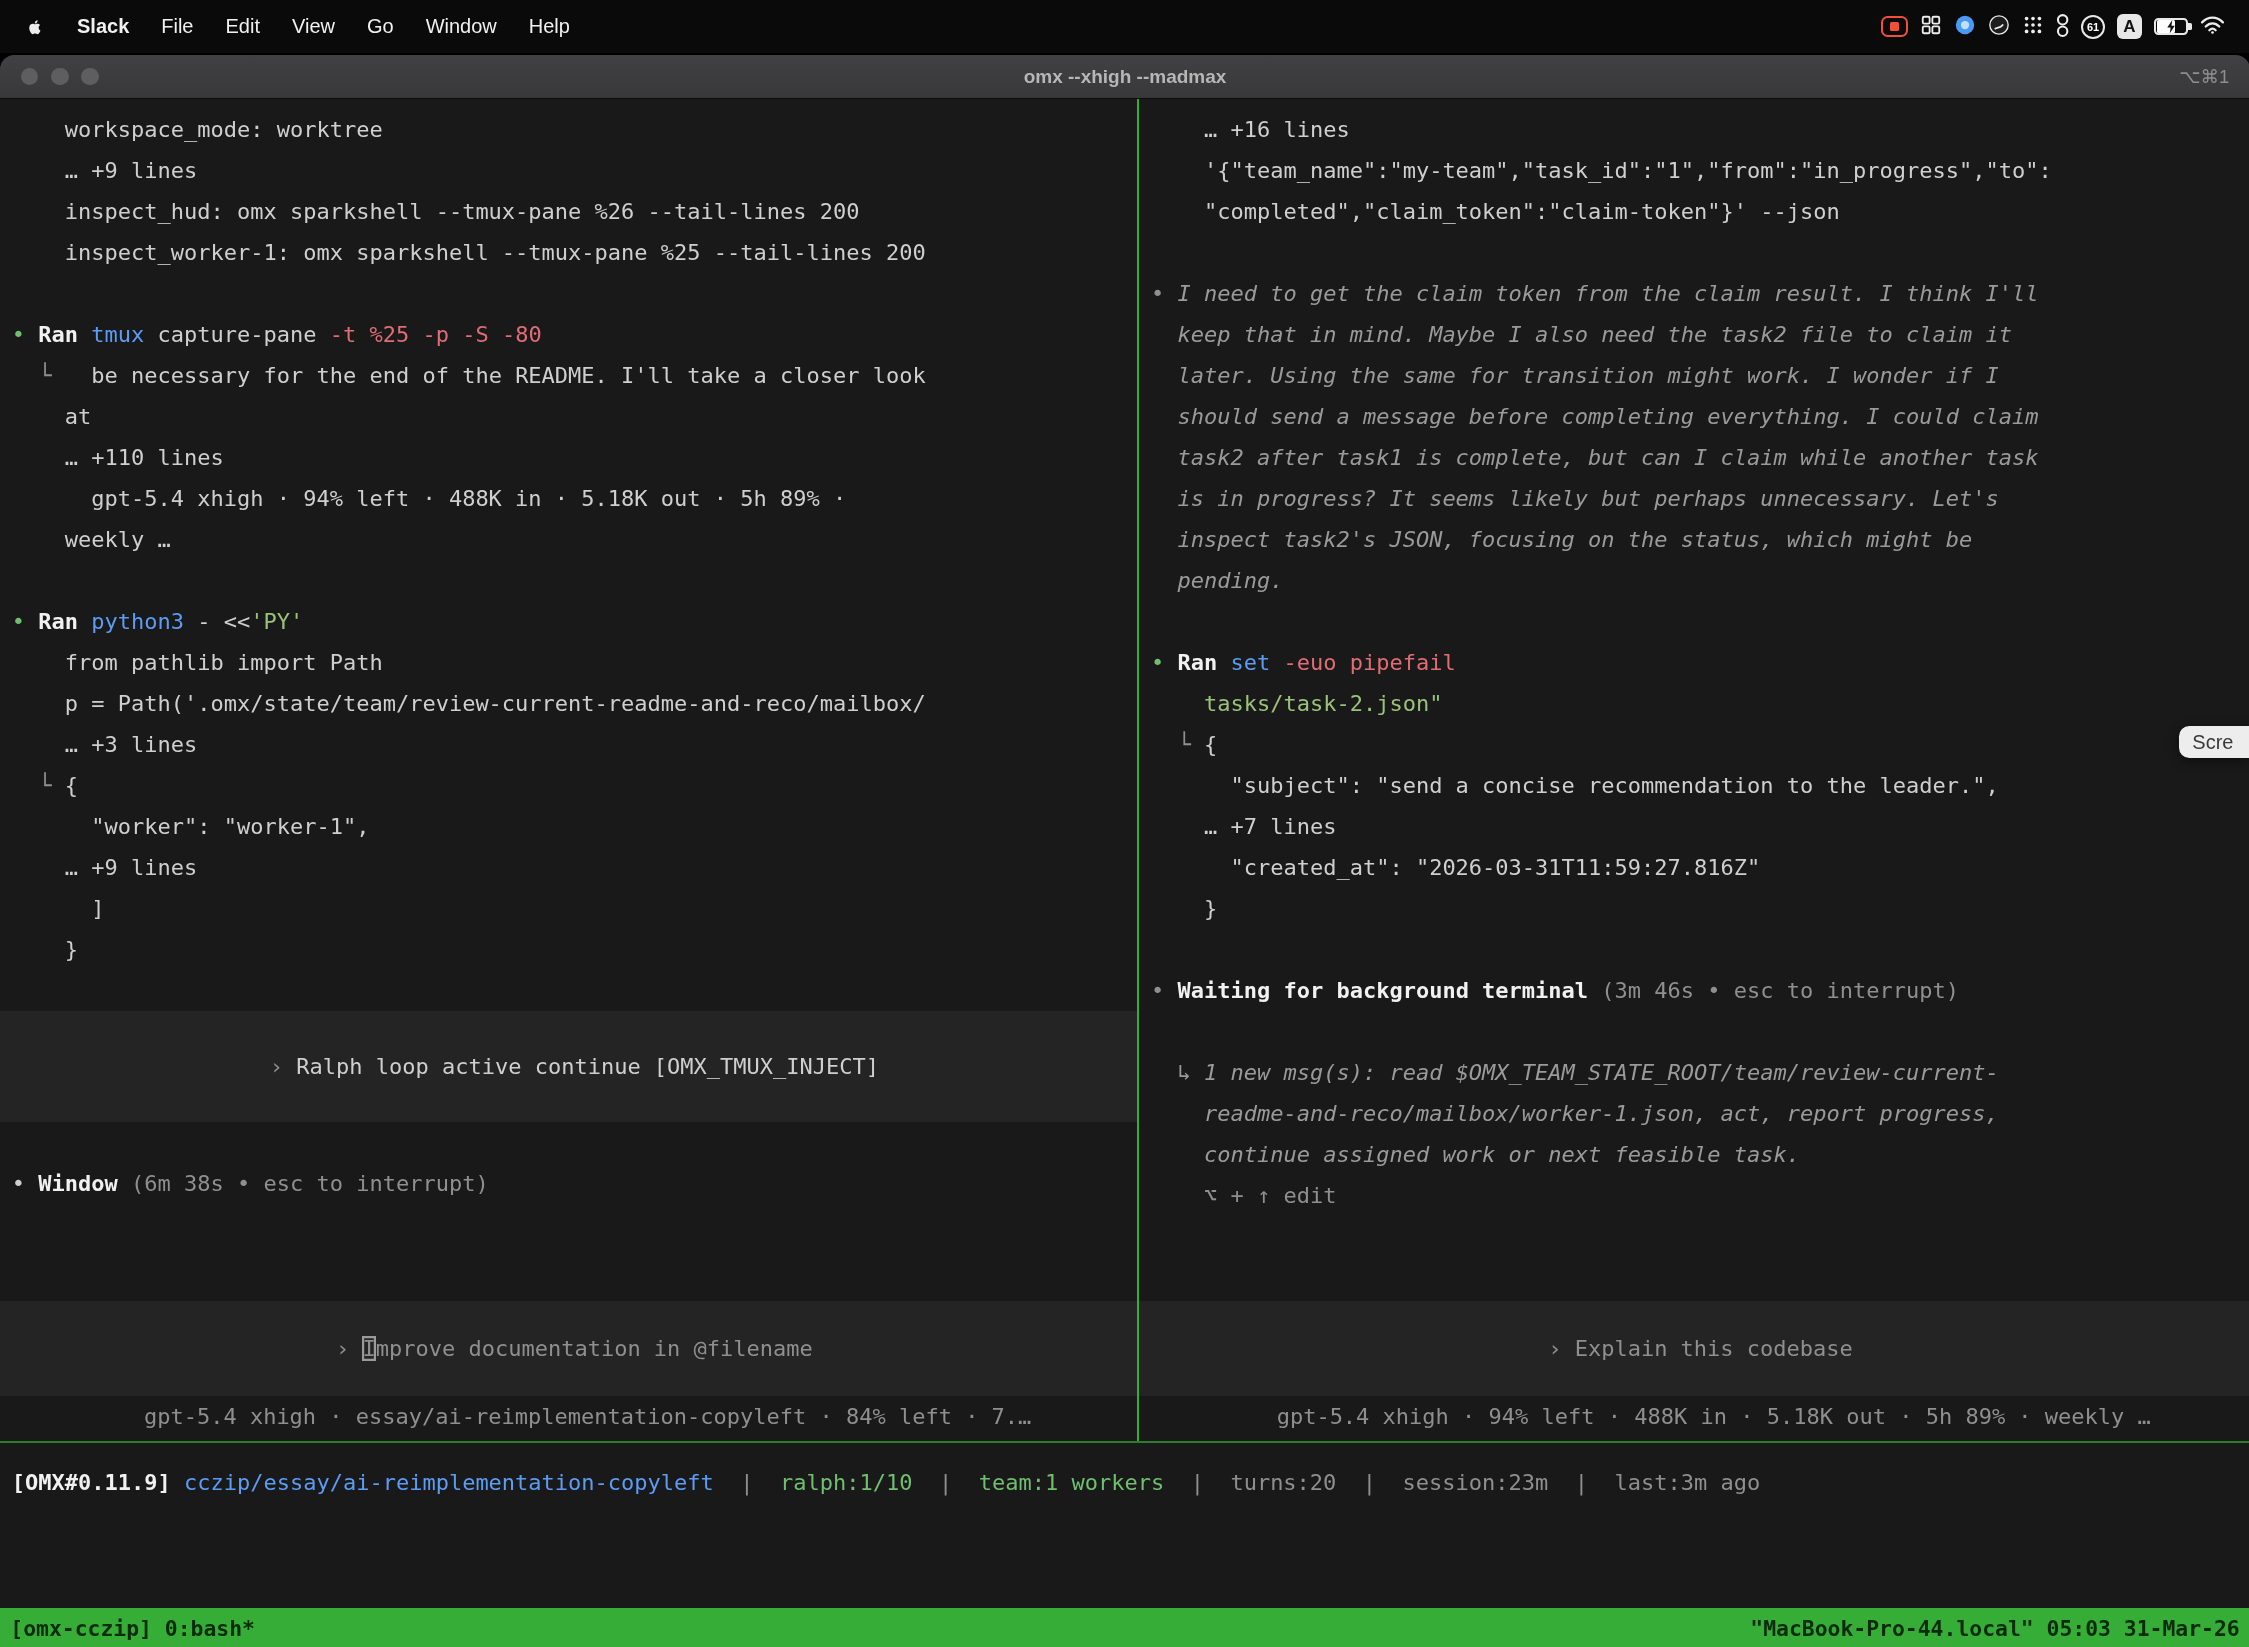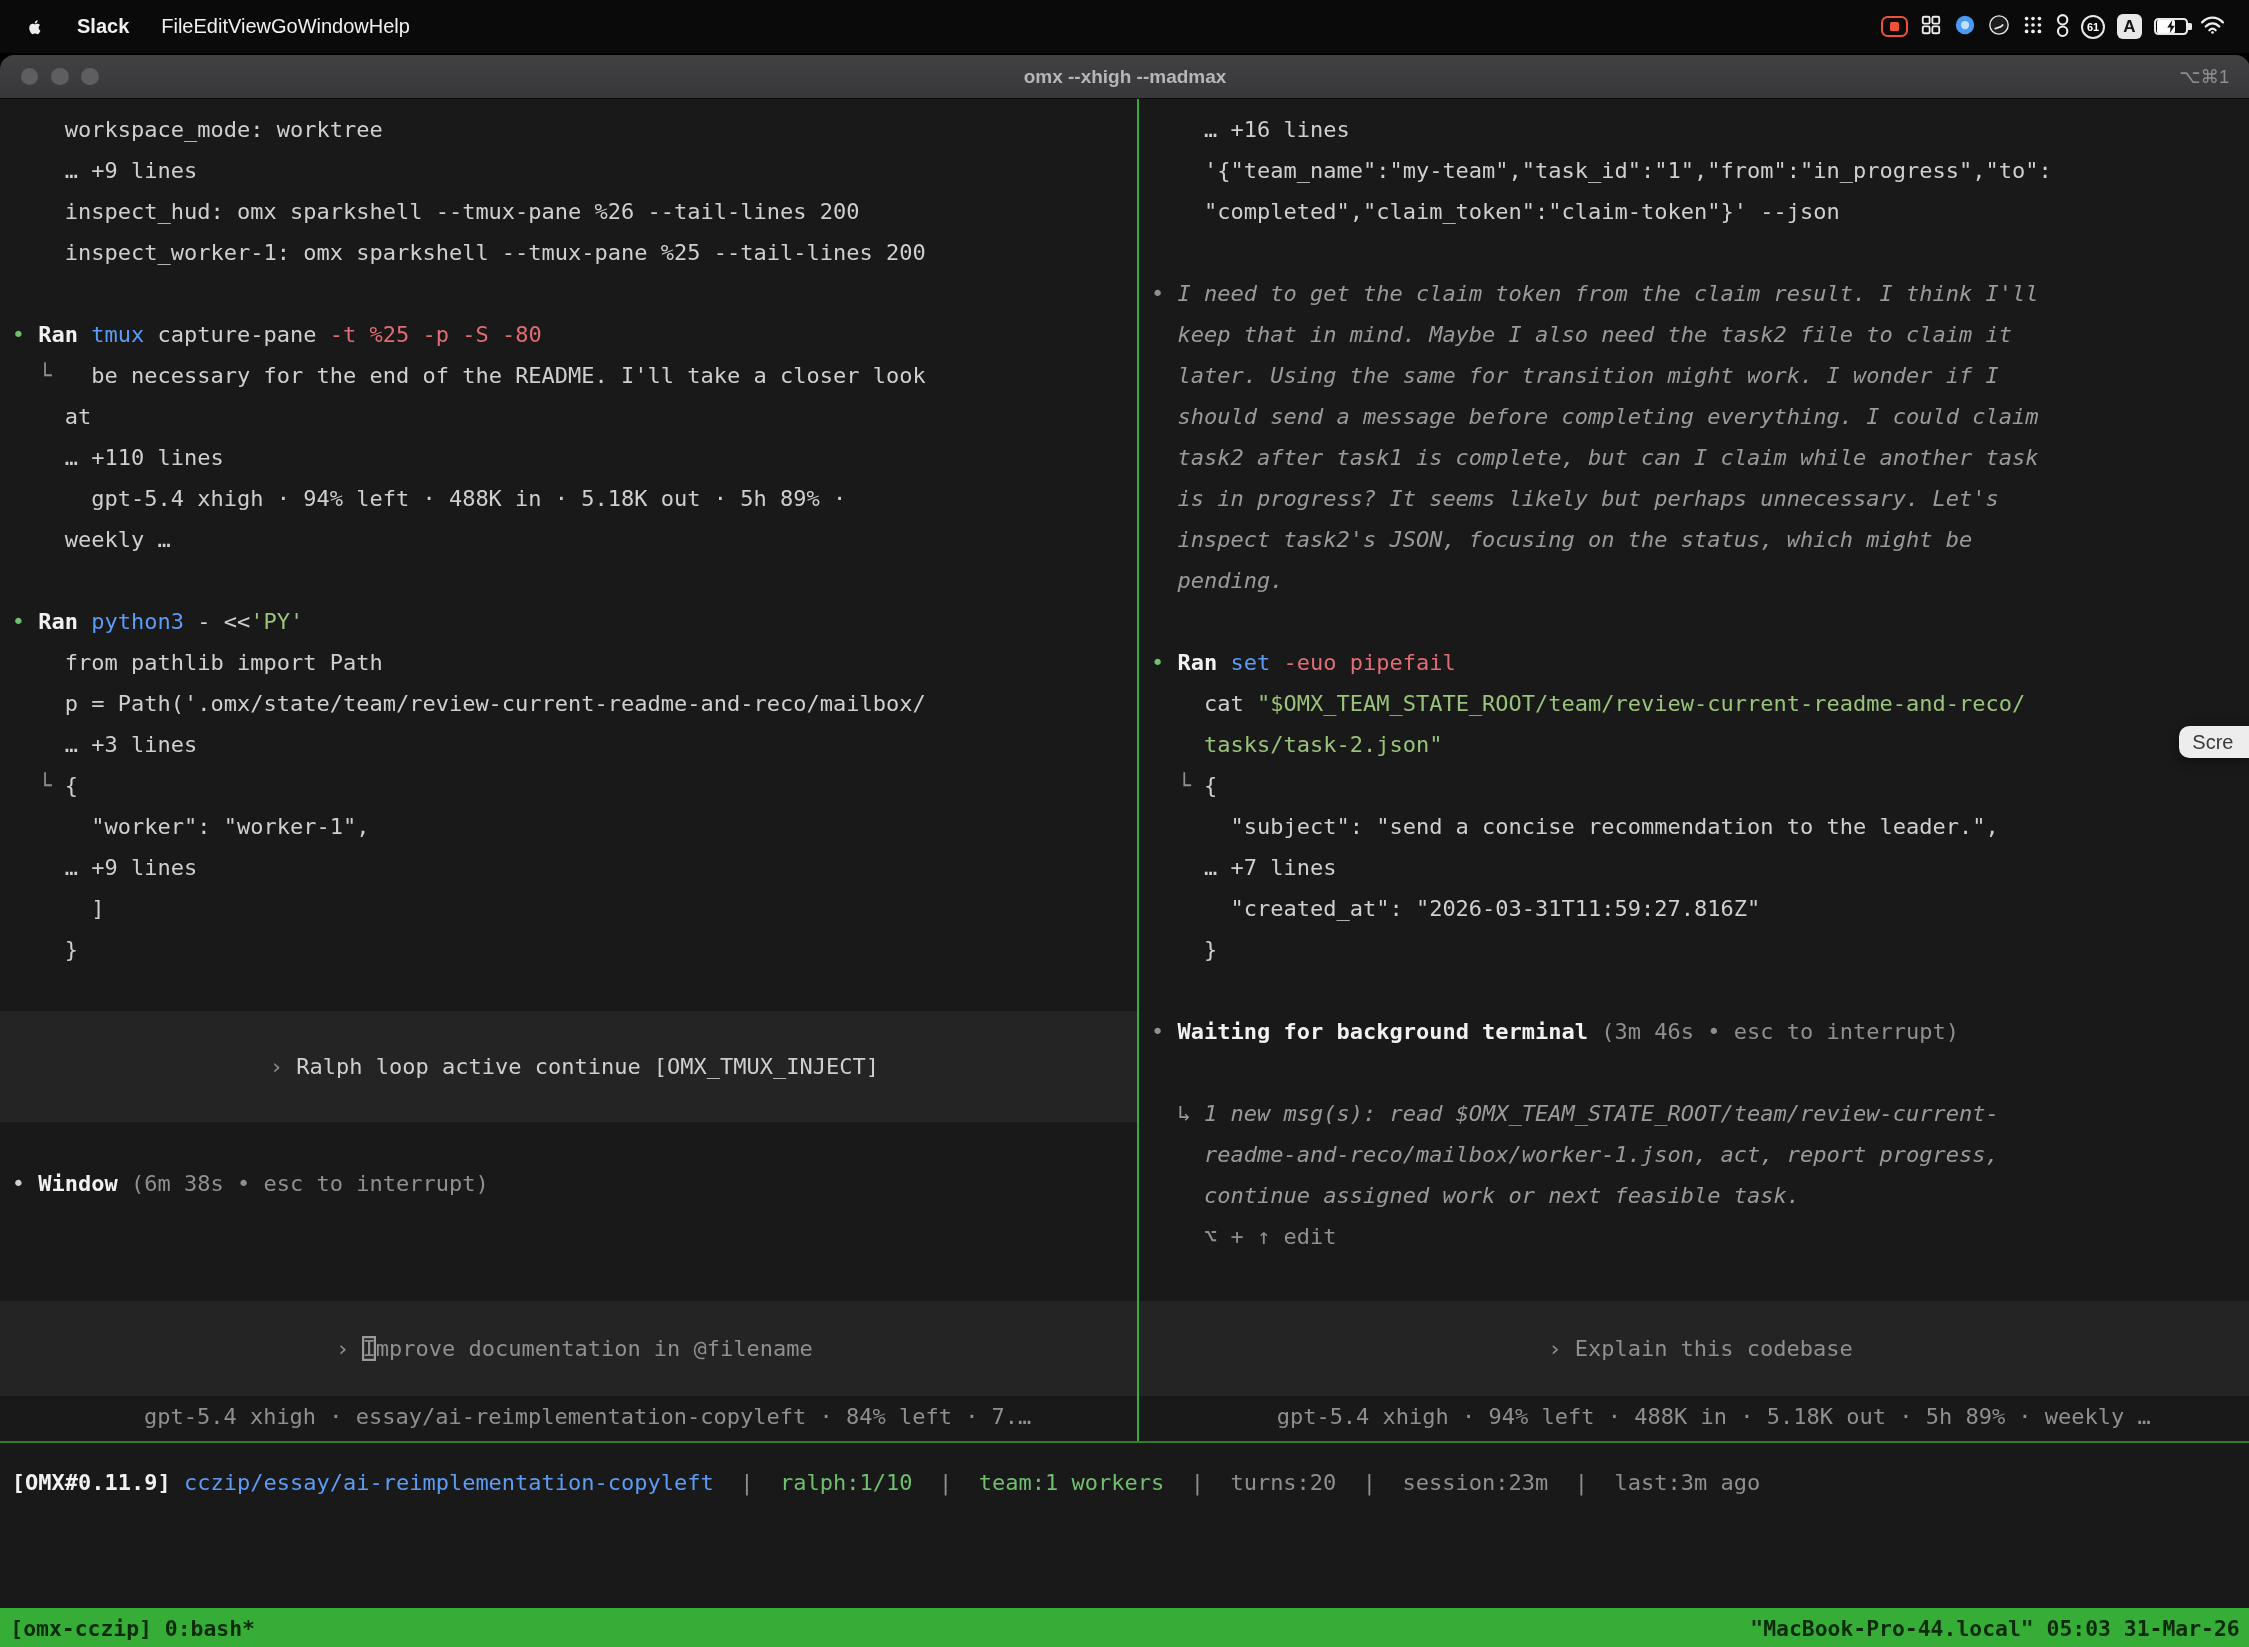--- a/index.html
+++ b/index.html
@@ -77,21 +77,21 @@
 <body>
 
 <div class="menubar">
   <div class="mb-left">
     <span class="apple">
       <svg width="20" height="22" viewBox="0 0 24 24" fill="#ededed">
           <path d="M16.36 12.8c-.02-2.1 1.72-3.1 1.8-3.15-.98-1.43-2.5-1.63-3.04-1.65-1.3-.13-2.53.76-3.19.76-.65 0-1.67-.74-2.74-.72-1.41.02-2.71.82-3.44 2.08-1.47 2.55-.37 6.32 1.06 8.39.7 1.01 1.53 2.15 2.62 2.11 1.05-.04 1.45-.68 2.72-.68s1.63.68 2.74.66c1.13-.02 1.85-1.03 2.54-2.04.8-1.17 1.13-2.3 1.15-2.36-.03-.01-2.2-.84-2.22-3.4zM14.25 6.56c.58-.7.97-1.68.87-2.66-.84.03-1.85.56-2.45 1.26-.54.62-1.01 1.62-.88 2.57.93.07 1.88-.47 2.46-1.17z"></path>
         </svg>
     </span>
     <span class="mb-app">Slack</span>
-    <span id="menu-items" style="display:flex;">
+    <span id="menu-items" style="display:flex;gap:32px;">
         <span class="mb-item">File</span>
         <span class="mb-item">Edit</span>
         <span class="mb-item">View</span>
         <span class="mb-item">Go</span>
         <span class="mb-item">Window</span>
         <span class="mb-item">Help</span>
       </span>
   </div>
   <div class="mb-right">
     <span class="rec">
@@ -212,21 +212,20 @@
         <div class="tl"><span class="dim">• </span><span class="dimi">I need to get the claim token from the claim result. I think I'll</span></div>
         <div class="tl"><span class="dimi">  keep that in mind. Maybe I also need the task2 file to claim it</span></div>
         <div class="tl"><span class="dimi">  later. Using the same for transition might work. I wonder if I</span></div>
         <div class="tl"><span class="dimi">  should send a message before completing everything. I could claim</span></div>
         <div class="tl"><span class="dimi">  task2 after task1 is complete, but can I claim while another task</span></div>
         <div class="tl"><span class="dimi">  is in progress? It seems likely but perhaps unnecessary. Let's</span></div>
         <div class="tl"><span class="dimi">  inspect task2's JSON, focusing on the status, which might be</span></div>
         <div class="tl"><span class="dimi">  pending.</span></div>
         <div class="tl"></div>
         <div class="tl"><span class="bgrn">• </span><span class="bold">Ran </span><span class="blue">set </span><span class="red">-euo pipefail</span></div>
-        <div class="tl"><span class="fg">    cat </span><span class="grn">"$OMX_TEAM_STATE_ROOT/team/review-current-readme-and-reco/</span></div>
         <div class="tl"><span class="fg">    </span><span class="grn">tasks/task-2.json"</span></div>
         <div class="tl"><span class="dim">  └ </span><span class="fg">{</span></div>
         <div class="tl"><span class="fg">      "subject": "send a concise recommendation to the leader.",</span></div>
         <div class="tl"><span class="fg">    … +7 lines</span></div>
         <div class="tl"><span class="fg">      "created_at": "2026-03-31T11:59:27.816Z"</span></div>
         <div class="tl"><span class="fg">    }</span></div>
         <div class="tl"></div>
         <div class="tl"><span class="dim">• </span><span class="bold">Waiting for background terminal </span><span class="dim">(3m 46s • esc to interrupt)</span></div>
         <div class="tl"></div>
         <div class="tl"><span class="dimi">  ↳ </span><span class="dimi">1 new msg(s): read $OMX_TEAM_STATE_ROOT/team/review-current-</span></div>

